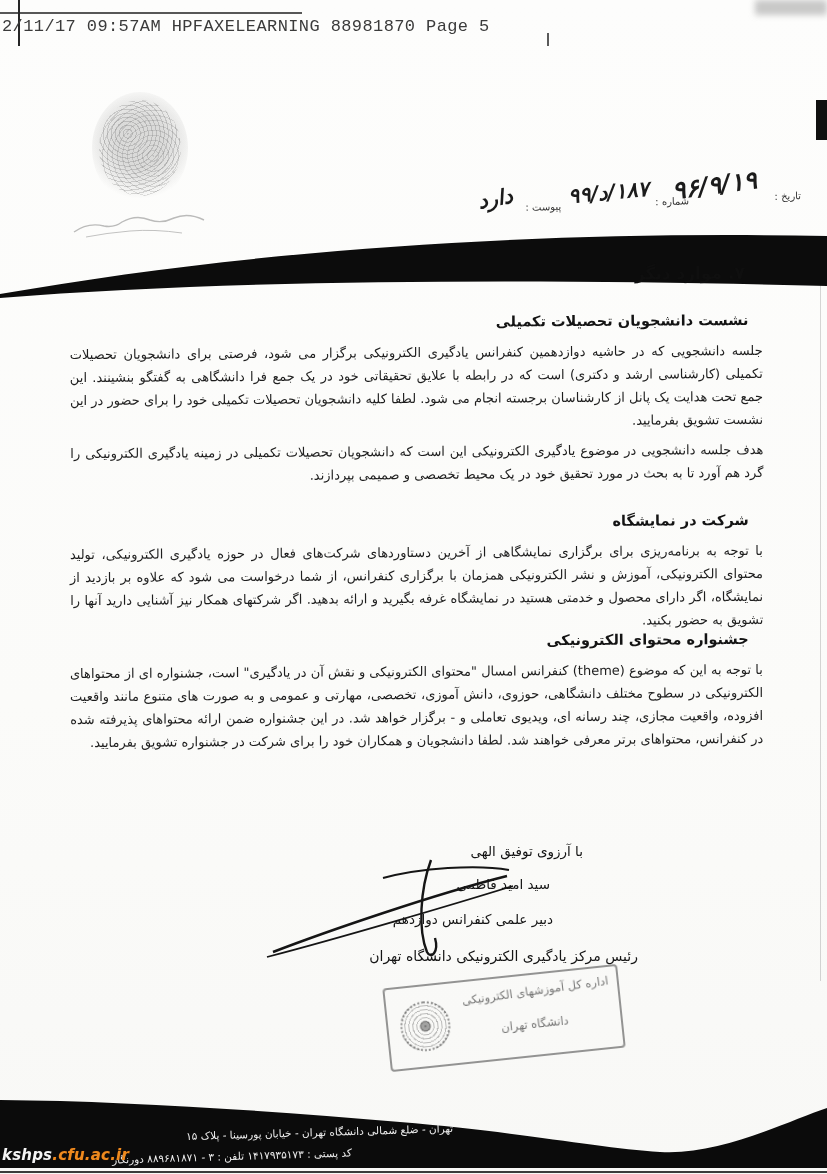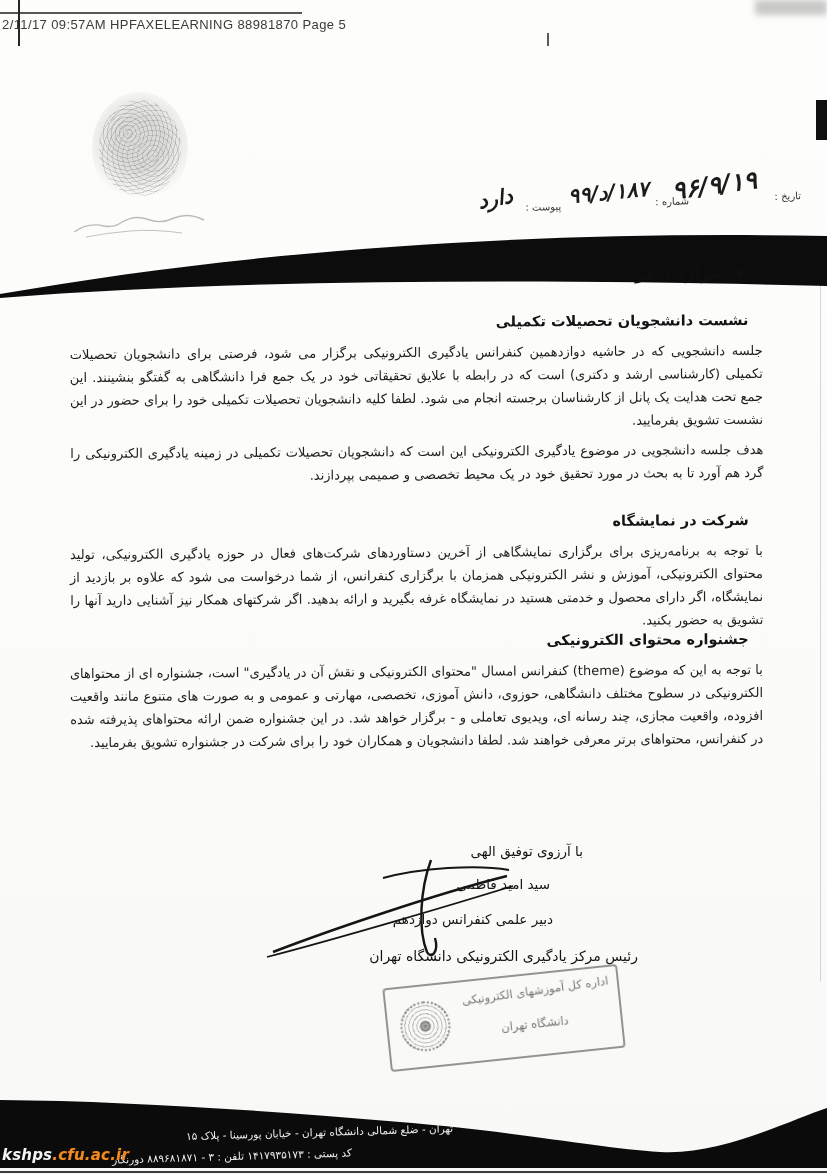--- a/index.html
+++ b/index.html
@@ -10,21 +10,21 @@
   }
   
   .fax-top-rule{position:absolute;left:0;top:12px;width:302px;height:2px;background:rgba(45,45,45,.8);}
   .fax-left-tick{position:absolute;left:18px;top:0;width:2px;height:46px;background:#262626;}
   .fax-mid-tick{position:absolute;left:547px;top:33px;width:2px;height:13px;background:#5a5a5a;}
   .corner-smudge{position:absolute;right:0;top:0;width:72px;height:15px;background:rgba(120,120,120,.4);filter:blur(3px);}
   .edge-mark{position:absolute;right:0;top:100px;width:11px;height:40px;background:#101010;}
   .fold-line{position:absolute;left:820px;top:236px;width:1px;height:745px;background:rgba(110,110,110,.28);}
   .fax-header{
     position:absolute;left:2px;top:17px;
-    font-family:Liberation Sans, sans-serif;font-size:13px;letter-spacing:.4px;color:#3b3b3b;
+    font-family:Liberation Mono, monospace;font-size:17px;letter-spacing:.4px;color:#3b3b3b;
   }
   
   .emblem{
     position:absolute;left:92px;top:92px;width:96px;height:112px;border-radius:50%;
     background:radial-gradient(circle at 50% 45%, rgba(25,25,25,.15) 0 32%, rgba(25,25,25,.07) 55%, transparent 72%);
     filter:blur(.4px);
   }
   .emblem::before{
     content:"";position:absolute;inset:7%;border-radius:50%;opacity:.55;
     background-image:

